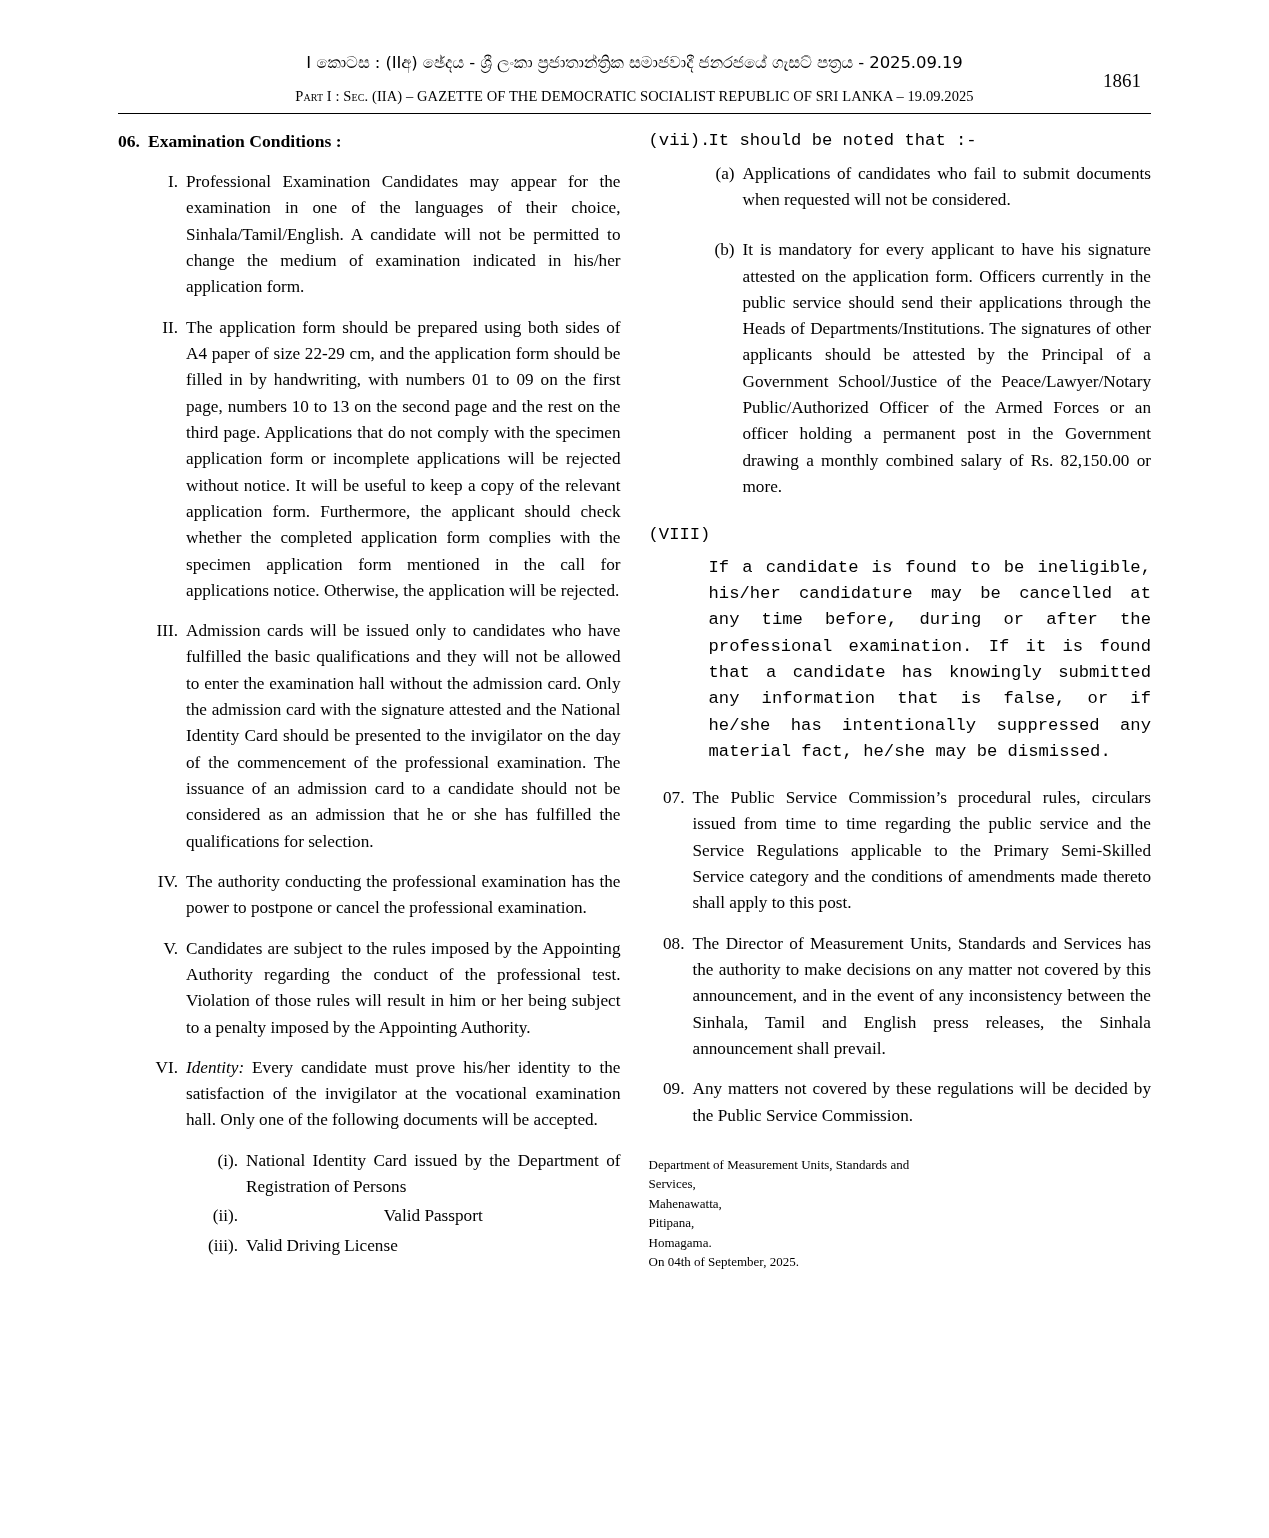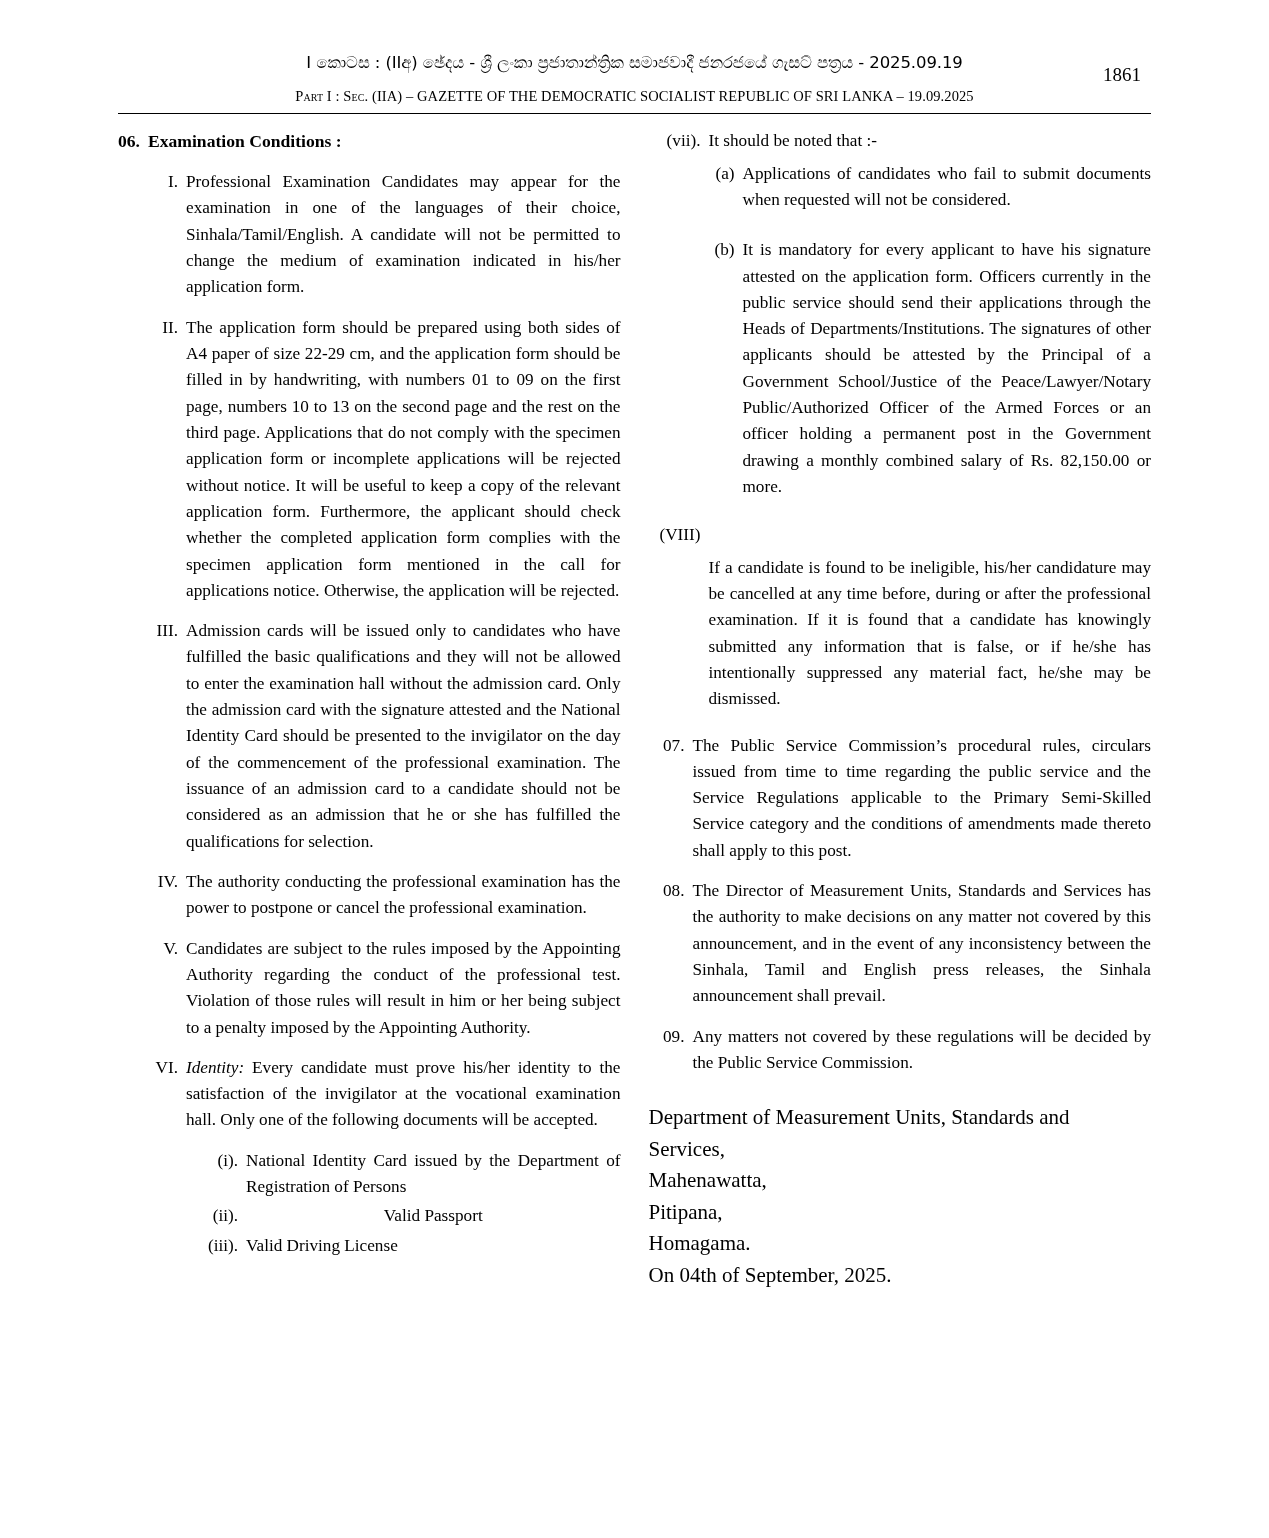--- a/index.html
+++ b/index.html
@@ -30,21 +30,21 @@
   .header-sinhala {
     font-family: "DejaVu Sans", sans-serif;
     font-size: 16.5px;
     letter-spacing: -0.1px;
     line-height: 1.35;
     white-space: nowrap;
   }
   .header-page-no {
     position: absolute;
     right: 128px;
-    top: 64px;
+    top: 70px;
     font-size: 19px;
     font-family: "Liberation Serif", serif;
   }
   .header-english {
     margin-top: 14px;
     font-size: 14.5px;
     font-variant: small-caps;
     letter-spacing: 0.1px;
     white-space: nowrap;
   }
@@ -93,21 +93,21 @@
   }
   .item .body {
     flex: 1 1 auto;
     text-align: justify;
   }
 
   
   .lvl1 { margin-left: 26px; }
   .lvl1 .marker { width: 34px; }
 
-  .lvl-r1 { margin-left: 0px; }
+  .lvl-r1 { margin-left: 0px; font-family: Liberation Mono, monospace; }
   .lvl-r1 .marker { width: 52px; }
 
   .lvl-r2 { margin-left: 52px; }
   .lvl-r2 .marker { width: 34px; }
 
   .lvl-num { margin-left: 0px; }
   .lvl-num .marker { width: 36px; }
 
   .roman-sub { margin-left: 78px; }
   .roman-sub .marker { width: 42px; }
@@ -123,21 +123,21 @@
     text-align: center;
     font-size: 17.2px;
     line-height: 1.5;
     padding-right: 30px;
   }
   .sig-name {
     font-variant: small-caps;
   }
   .address {
     margin-top: 26px;
-    font-size: 21px;
+    font-size: 13px;
     line-height: 1.5;
     text-align: left;
   }
   .address div { white-space: pre-wrap; }
 </style>
 </head>
 <body>
 
 <div class="page">
 

